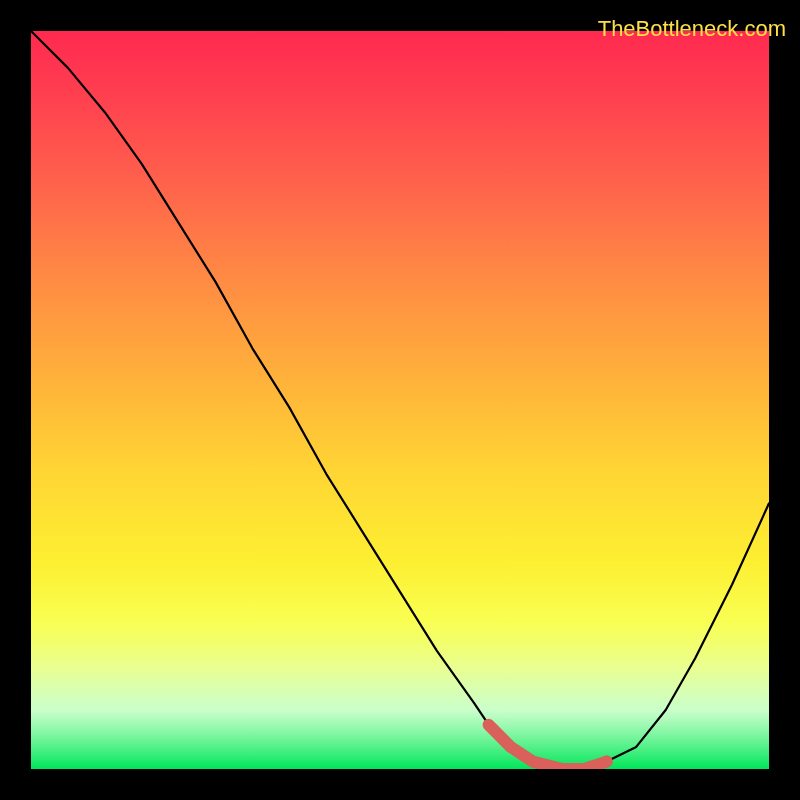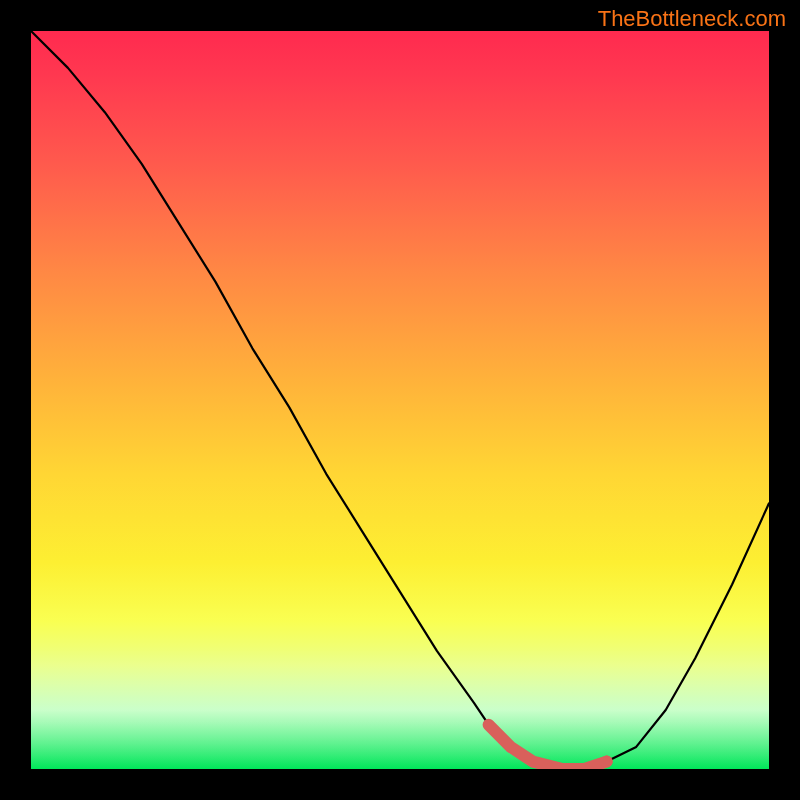--- a/index.html
+++ b/index.html
@@ -6,23 +6,23 @@
     margin: 0;
     padding: 0;
     width: 800px;
     height: 800px;
     background: #000;
     position: relative;
     font-family: Arial, sans-serif;
   }
   .watermark {
     position: absolute;
-    top: 6px;
+    top: 16px;
     right: 14px;
-    color: #f97316;
+    color: #fde047;
     font-size: 22px;
     font-weight: 500;
     z-index: 10;
   }
   .plot-frame {
     position: absolute;
     left: 31px;
     top: 31px;
     width: 738px;
     height: 738px;

